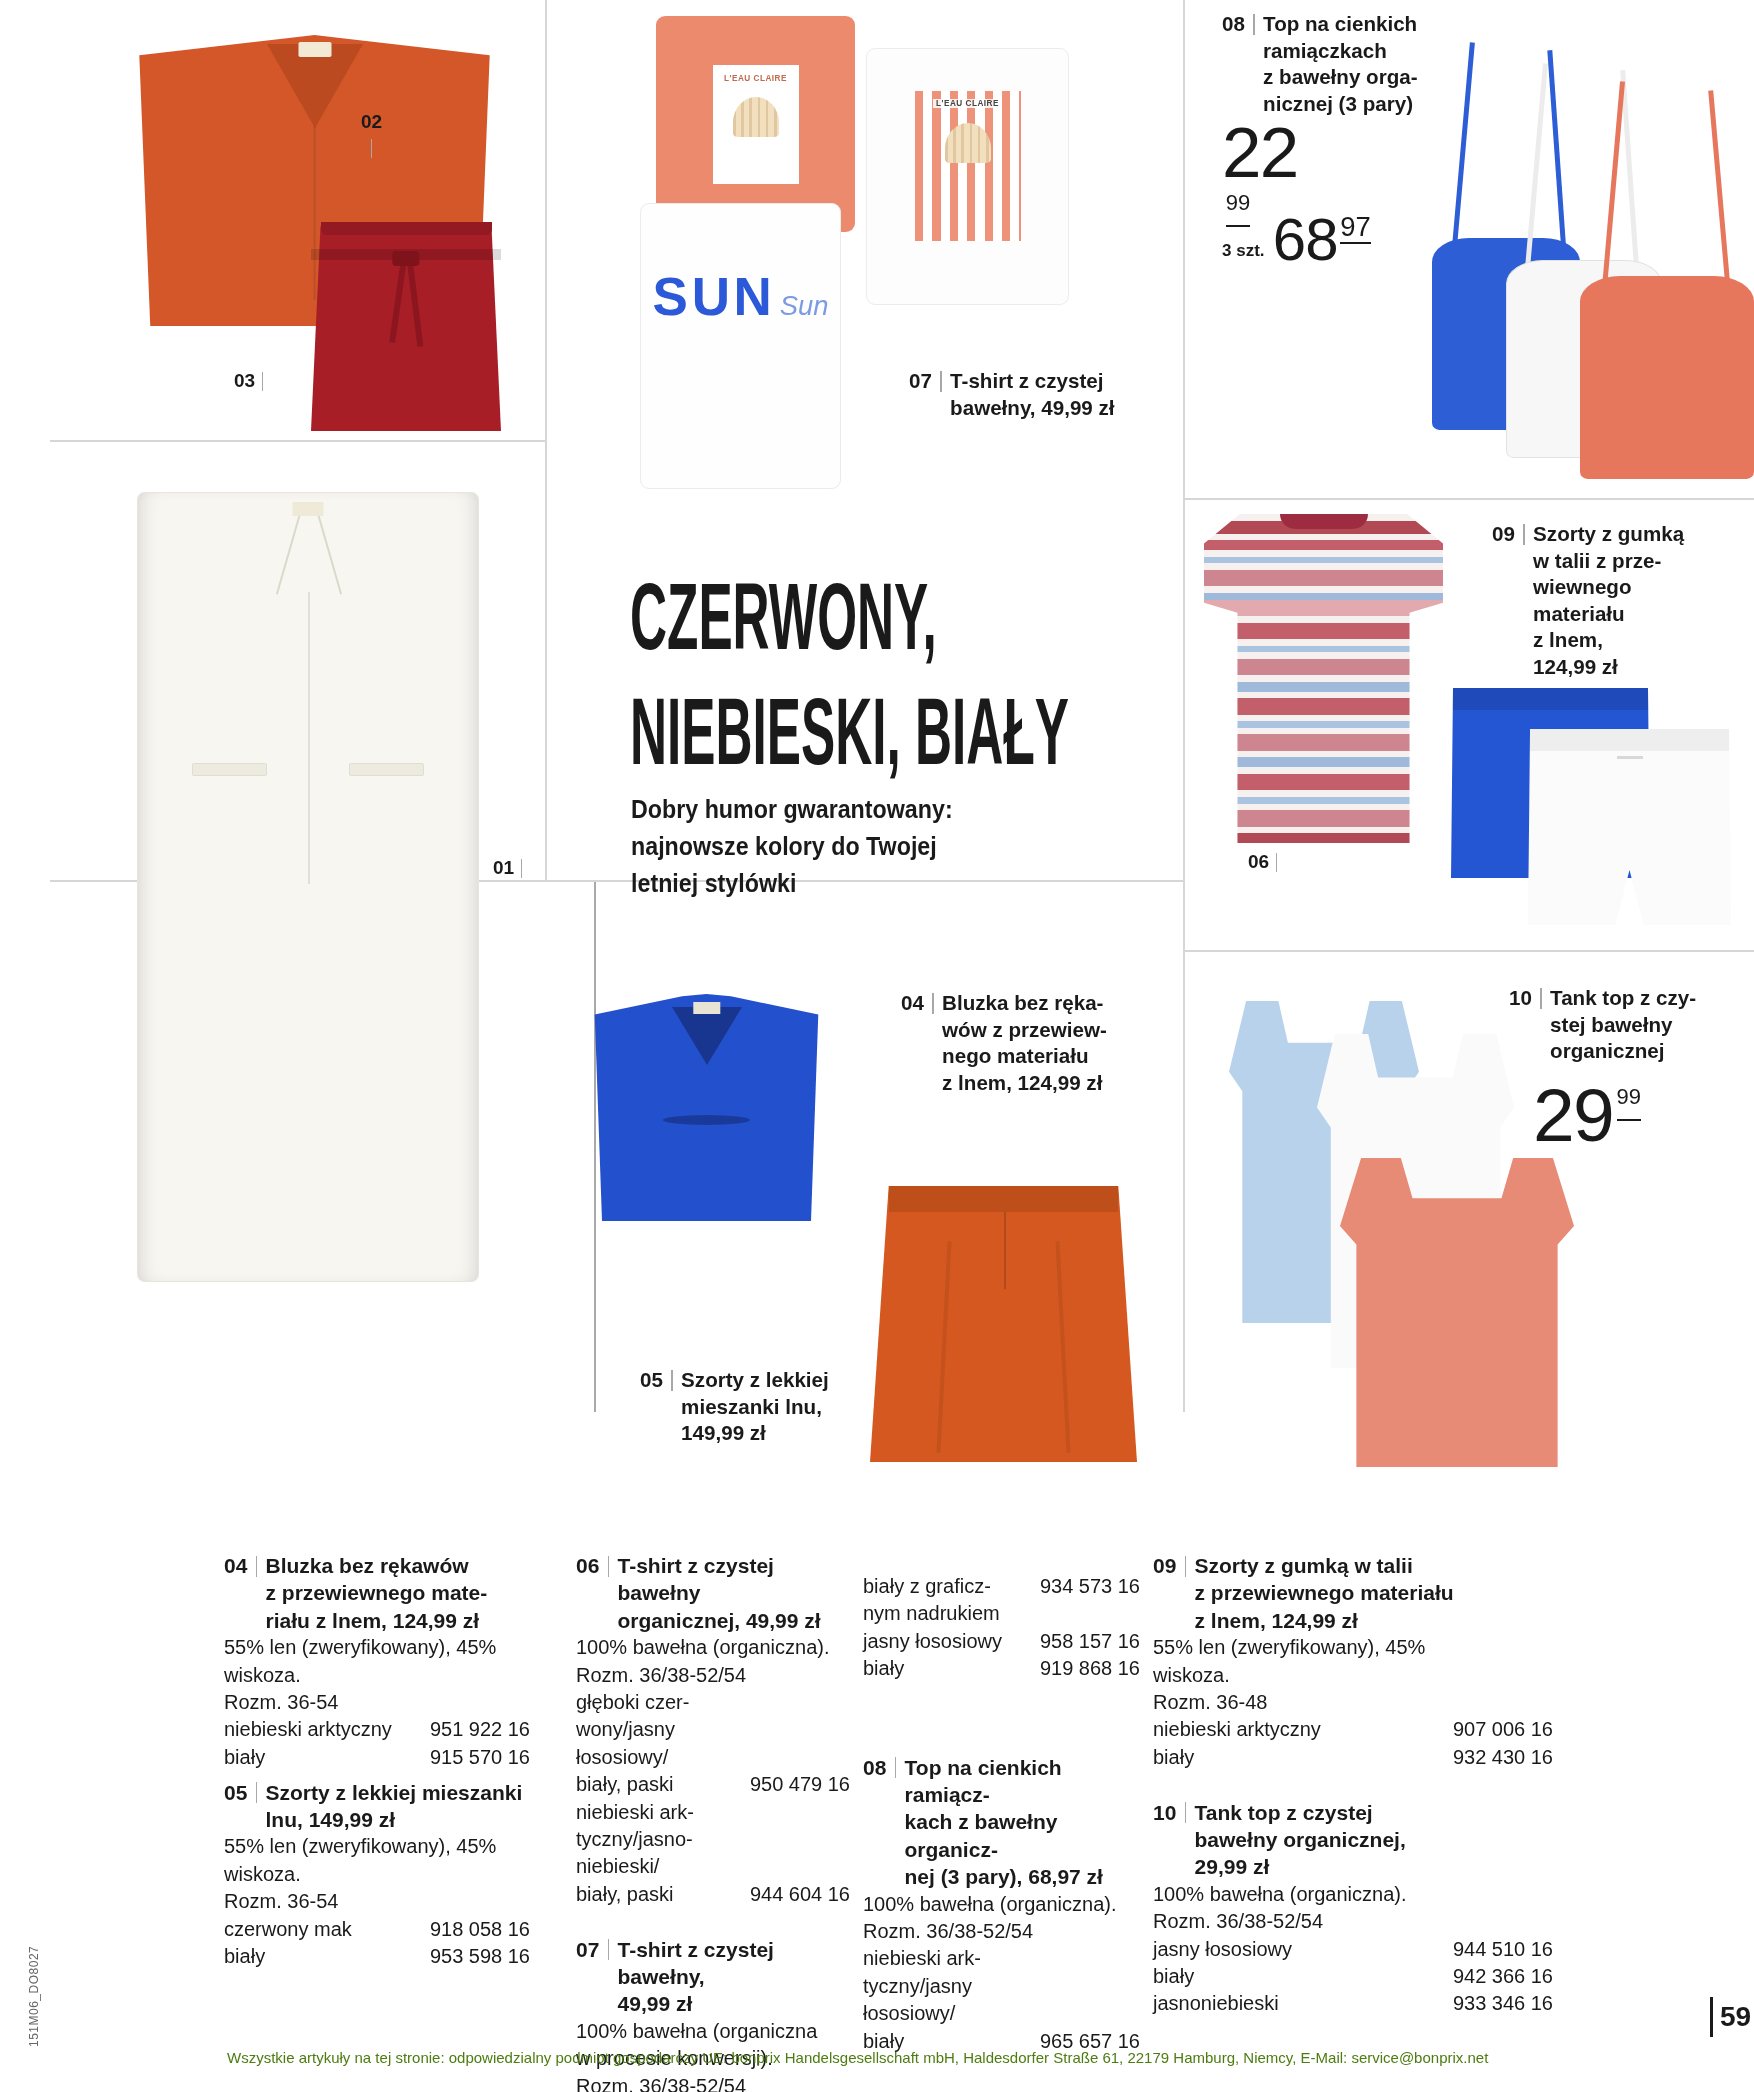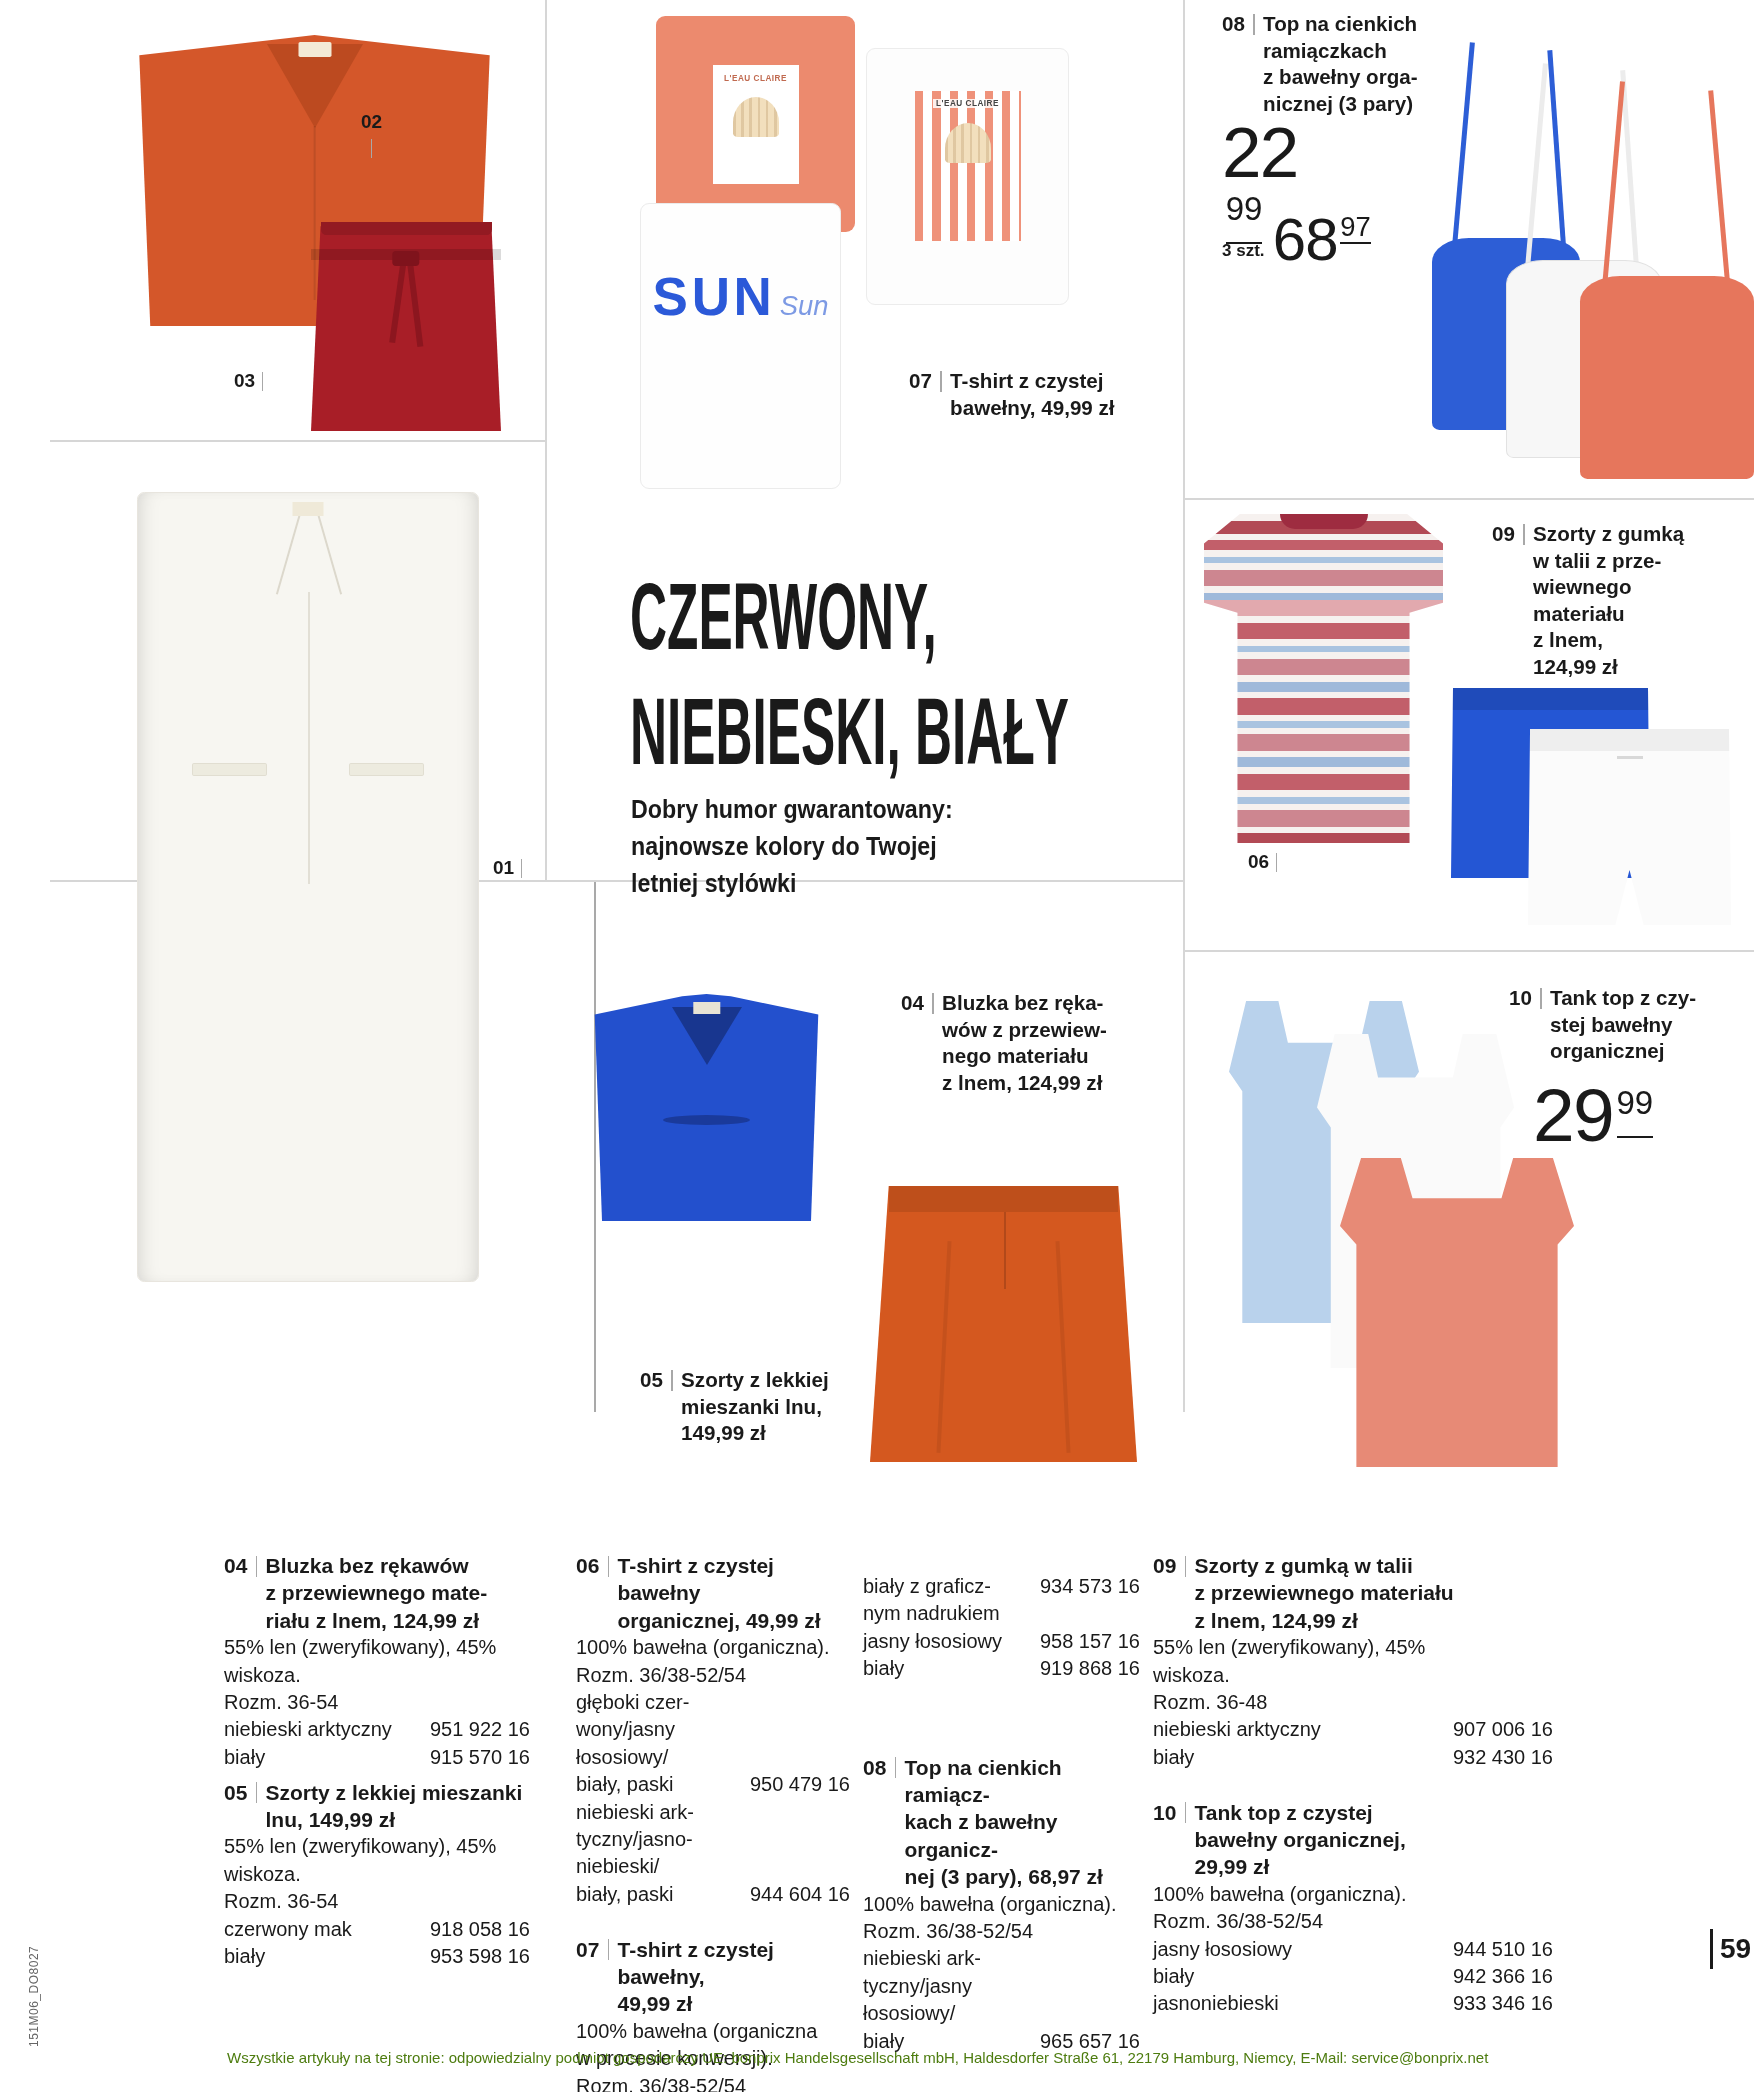--- a/index.html
+++ b/index.html
@@ -124,21 +124,21 @@
 
   .plabel { display:flex; gap:8.2px; font-weight:bold; font-size:20.6px; line-height:26.5px; }
   .plabel .pbar { flex:none; width:1.8px; height:21px; background:#a8a8a8; margin-top:2.7px; }
   .plabel .ptext { white-space:pre-line; }
   #pl07 { left:909px; top:368px; }  #pl08 { left:1222px; top:11px; }
   #pl09 { left:1492px; top:521px; } #pl04 { left:901px; top:990px; }
   #pl05 { left:640px; top:1367px; } #pl10 { left:1509px; top:985px; }
 
   .price { display:flex; align-items:flex-start; font-weight:400; }
   .price .int { font-size:71px; line-height:.95; letter-spacing:-1.8px; }
-  .price .sup { font-size:33px; line-height:1; margin-left:3.7px; margin-top:5.5px; border-bottom:2.7px solid #1a1a1a; padding-bottom:17px; }
+  .price .sup { font-size:22px; line-height:1; margin-left:3.7px; margin-top:5.5px; border-bottom:2.7px solid #1a1a1a; padding-bottom:11px; }
   #price08 { left:1222px; top:119px;flex-direction:column; }
   #price10 { left:1533px; top:1080px; } #price10 .int { font-size:75px; }
   .bundle { display:flex; align-items:flex-end; }
   .bundle .prefix { font-size:17px; font-weight:bold; margin-right:8.2px; margin-bottom:6.4px; }
   .bundle .int { font-size:60px; line-height:.9; letter-spacing:-0.9px; }
   .bundle .sup { font-size:27.4px; line-height:1; align-self:flex-start; margin-left:2.7px; border-bottom:2.7px solid #1a1a1a; padding-bottom:1.8px; }
   #bundle08 { left:1222px; top:213px; }
 
   #headline { left:630px; top:559px; font-weight:bold; font-size:95px; line-height:115px;
               transform:scaleX(.54); transform-origin:left top; white-space:nowrap; letter-spacing:0; }
@@ -158,21 +158,21 @@
   .li-title { white-space:pre-line; }
   .li-body { white-space:pre-line; }
   .color-row { display:flex; justify-content:space-between; align-items:flex-start; }
   .color-row.align-bottom { align-items:flex-end; }
   .cname { white-space:pre-line; }
   .ccode { white-space:nowrap; }
   .gap-lg { margin-top:71px; }
 
   
   #footer-text { left:227px; top:2049px; font-size:15px; color:#4d7c0f; }
-  #page-num { left:1710px; top:1929px; display:flex; align-items:center; font-weight:bold; font-size:28px; }
+  #page-num { left:1710px; top:1997px; display:flex; align-items:center; font-weight:bold; font-size:28px; }
   .pn-bar { width:2.7px; height:40px; background:#1a1a1a; margin-right:7.3px; }
   #side-code { left:27.4px; top:2047px; transform:rotate(-90deg); transform-origin:0 0; font-size:12px; color:#666; white-space:nowrap; letter-spacing:0.5px; }
 </style>
 </head>
 <body>
 
 <div class="page">
 
   <div class="gl" id="gl-v1"></div>
   <div class="gl" id="gl-v2"></div>

